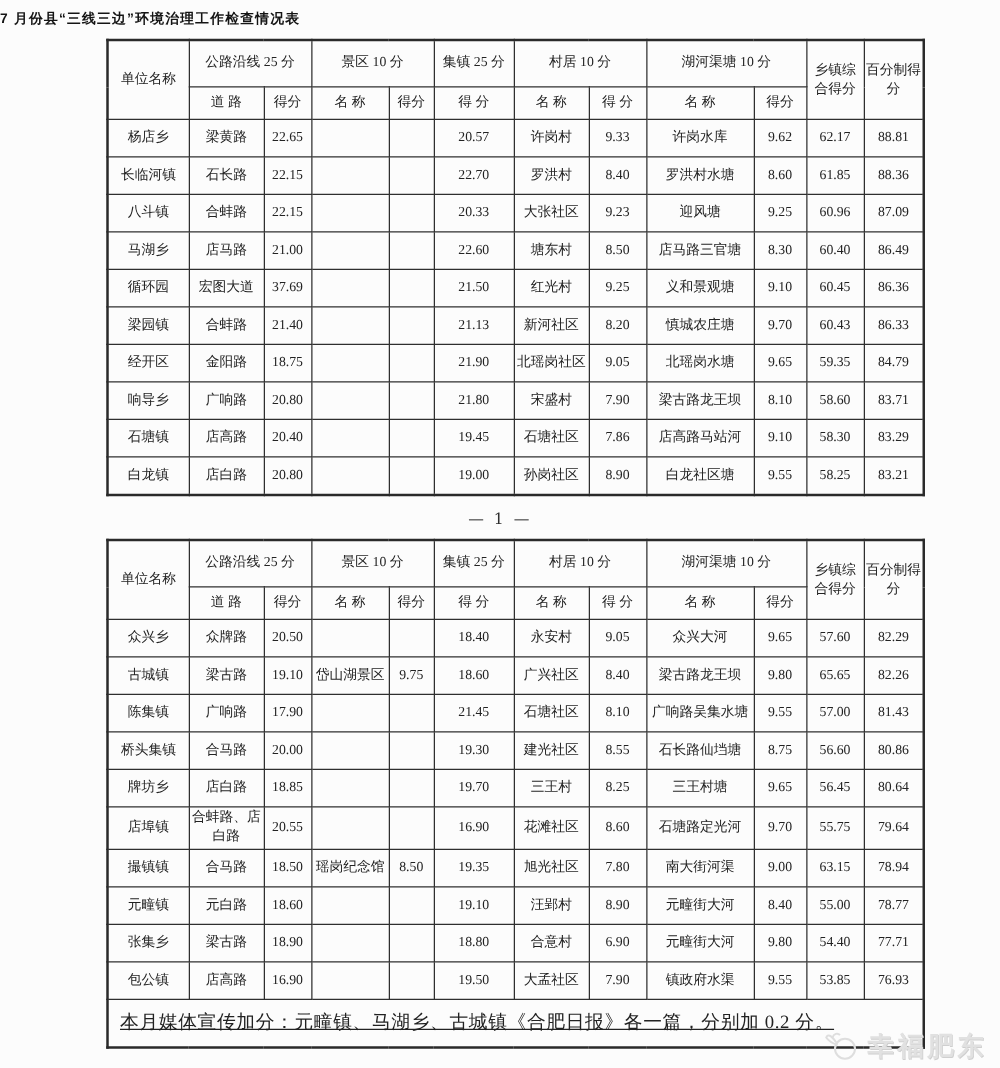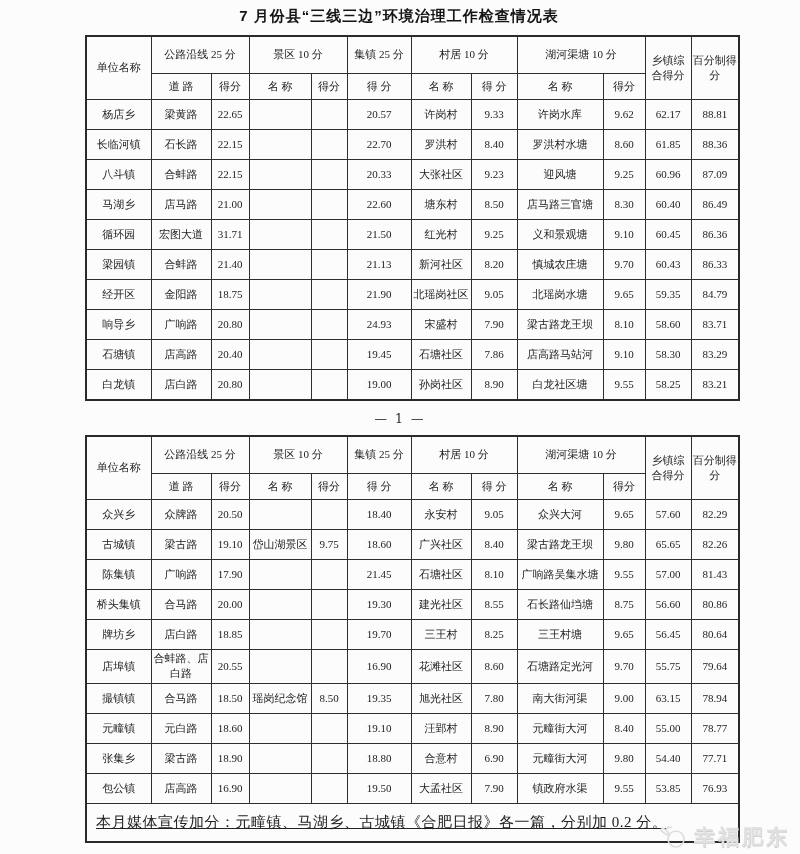--- a/index.html
+++ b/index.html
@@ -2,23 +2,22 @@
 <html><head>
 <meta charset="utf-8">
 <style>
   html,body{margin:0;padding:0;}
   body{
     width:800px;height:854px;position:relative;overflow:hidden;
     background:#fcfcfc;color:#1c1c1c;
     font-family:"Liberation Serif","DejaVu Serif",serif;
   }
   .page-title{
-    text-align:center;
     font-family:"Liberation Sans","DejaVu Sans",sans-serif;
-    font-weight:bold;font-size:15px;letter-spacing:1px;
+    font-weight:bold;font-size:11px;letter-spacing:1px;
     margin:7px 2px 9px 0;color:#141414;
   }
   table.report{
     border-collapse:collapse;table-layout:fixed;
     width:653px;margin-left:85px;
     border:2px solid #2a2a2a;
   }
   .report th,.report td{
     border:1px solid #2f2f2f;
     text-align:center;vertical-align:middle;
@@ -148,21 +147,21 @@
         <td>塘东村</td>
         <td class="num">8.50</td>
         <td>店马路三官塘</td>
         <td class="num">8.30</td>
         <td class="num">60.40</td>
         <td class="num">86.49</td>
       </tr>
       <tr>
         <td>循环园</td>
         <td>宏图大道</td>
-        <td class="num">31.71</td>
+        <td class="num">37.69</td>
         <td></td>
         <td></td>
         <td class="num">21.50</td>
         <td>红光村</td>
         <td class="num">9.25</td>
         <td>义和景观塘</td>
         <td class="num">9.10</td>
         <td class="num">60.45</td>
         <td class="num">86.36</td>
       </tr>
@@ -193,21 +192,21 @@
         <td class="num">9.65</td>
         <td class="num">59.35</td>
         <td class="num">84.79</td>
       </tr>
       <tr>
         <td>响导乡</td>
         <td>广响路</td>
         <td class="num">20.80</td>
         <td></td>
         <td></td>
-        <td class="num">24.93</td>
+        <td class="num">21.80</td>
         <td>宋盛村</td>
         <td class="num">7.90</td>
         <td>梁古路龙王坝</td>
         <td class="num">8.10</td>
         <td class="num">58.60</td>
         <td class="num">83.71</td>
       </tr>
       <tr>
         <td>石塘镇</td>
         <td>店高路</td>

